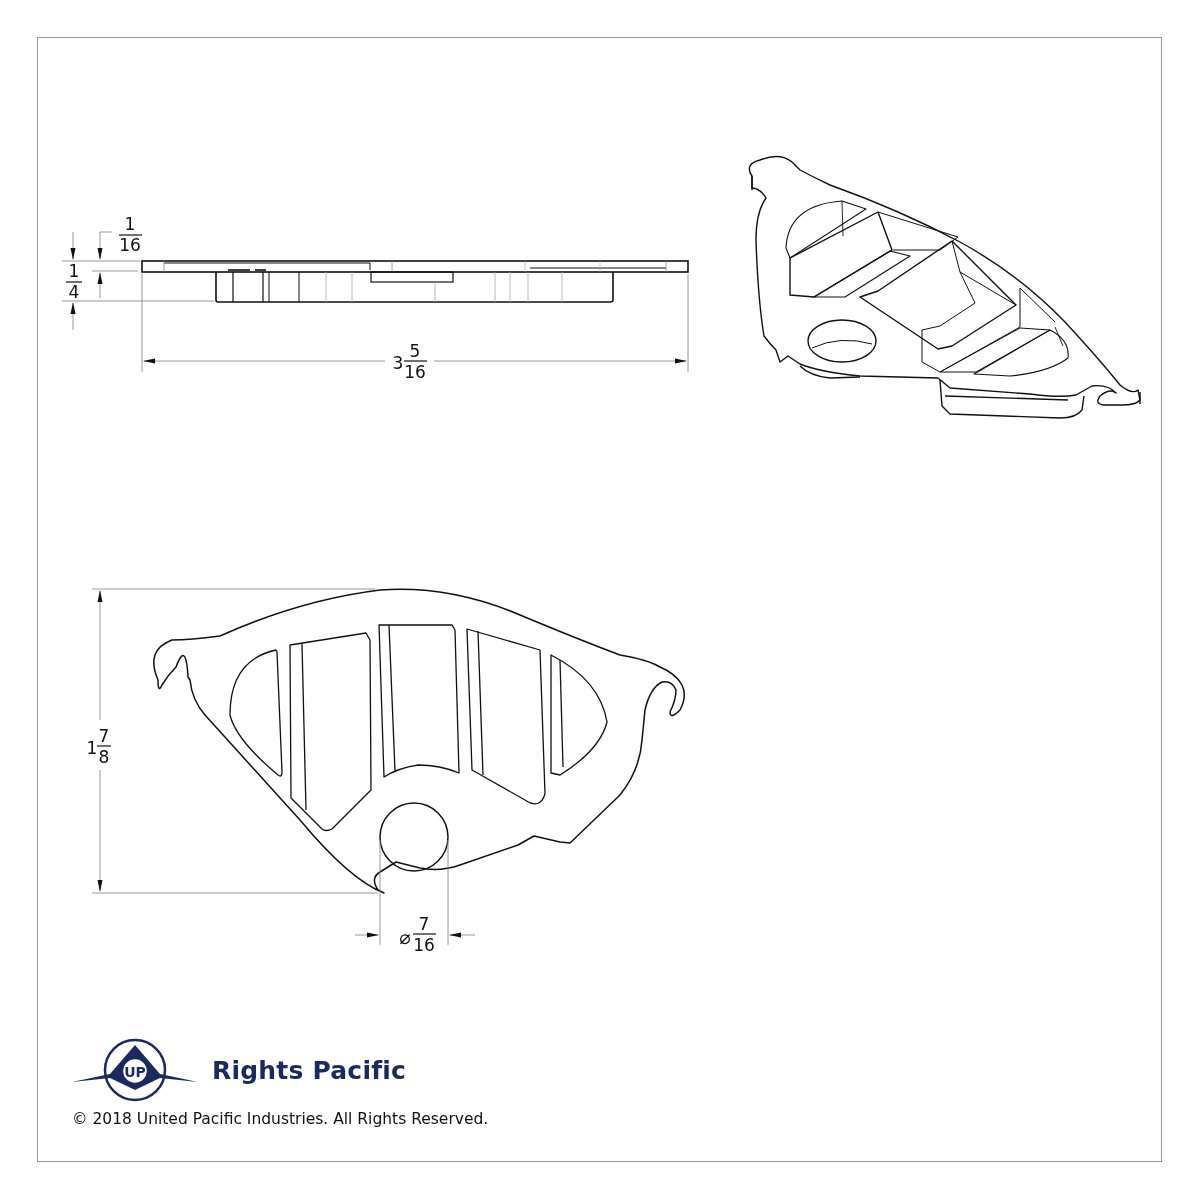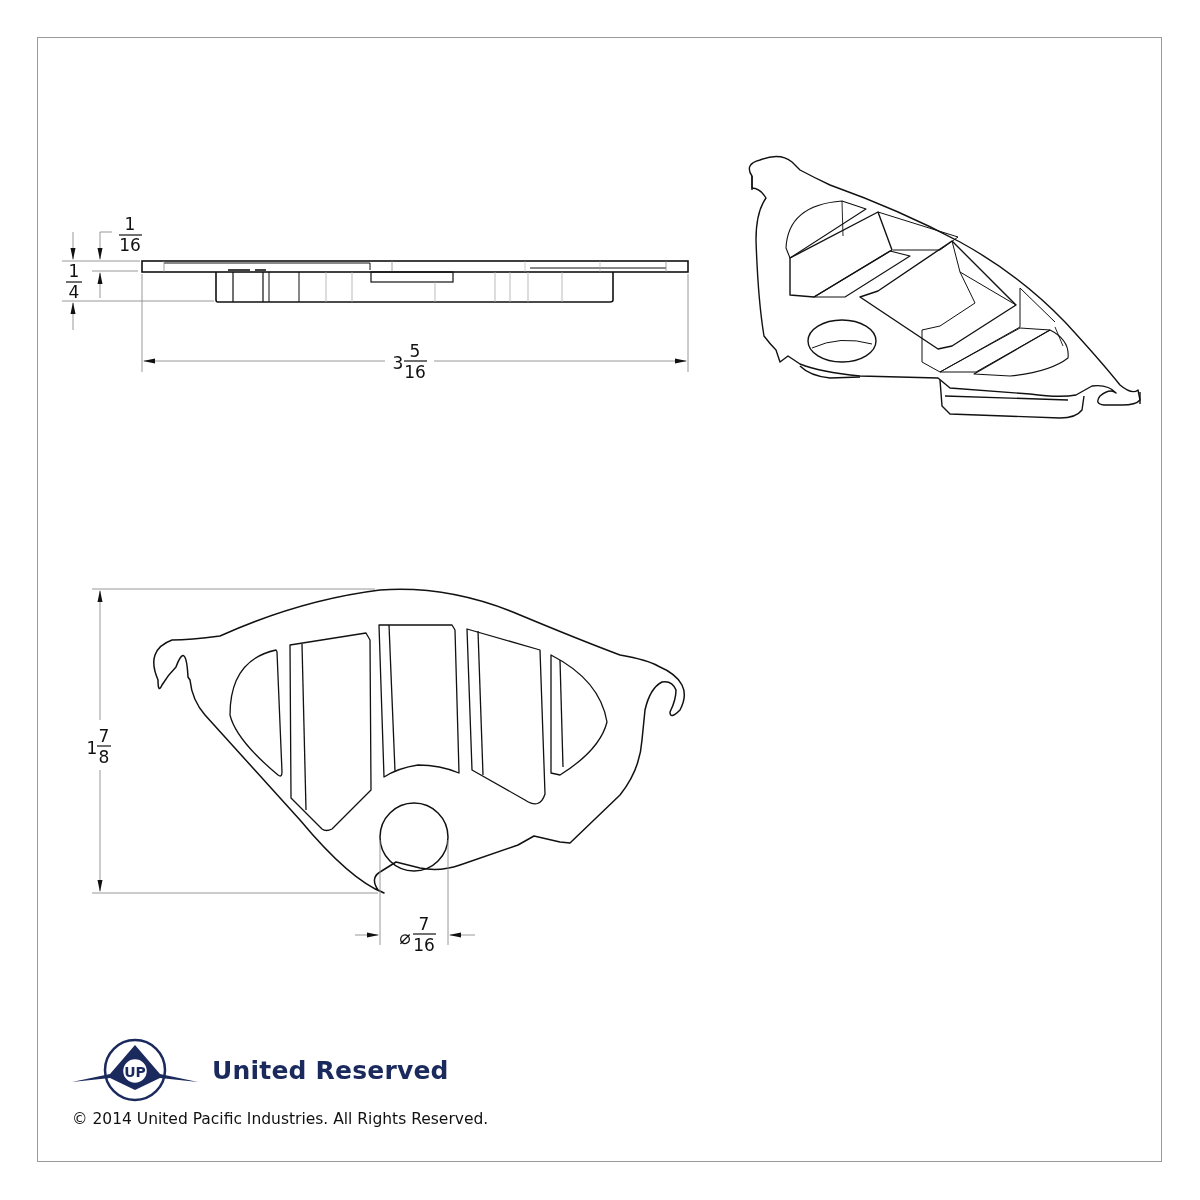--- a/index.html
+++ b/index.html
@@ -168,14 +168,14 @@
   </g>
 
   <g>
     <circle cx="135" cy="1070" r="30" fill="none" stroke="#1b2a5c" stroke-width="2.5"></circle>
     <path d="M72,1082 L110,1074 L135,1045 L160,1074 L198,1082 L160,1078 L135,1090 L110,1078 Z" fill="#1b2a5c"></path>
     <circle cx="135" cy="1071" r="13" fill="#ffffff" stroke="#1b2a5c" stroke-width="2.5"></circle>
     <text x="135" y="1077" font-size="14" font-weight="bold" text-anchor="middle" fill="#1b2a5c" font-family="DejaVu Sans, sans-serif">UP</text>
   </g>
 </svg>
 
-<div class="brand">United Reserved</div>
-<div class="copyright">© 2014 United Pacific Industries. All Rights Reserved.</div>
+<div class="brand">Rights Pacific</div>
+<div class="copyright">© 2018 United Pacific Industries. All Rights Reserved.</div>
 
 </body></html>

